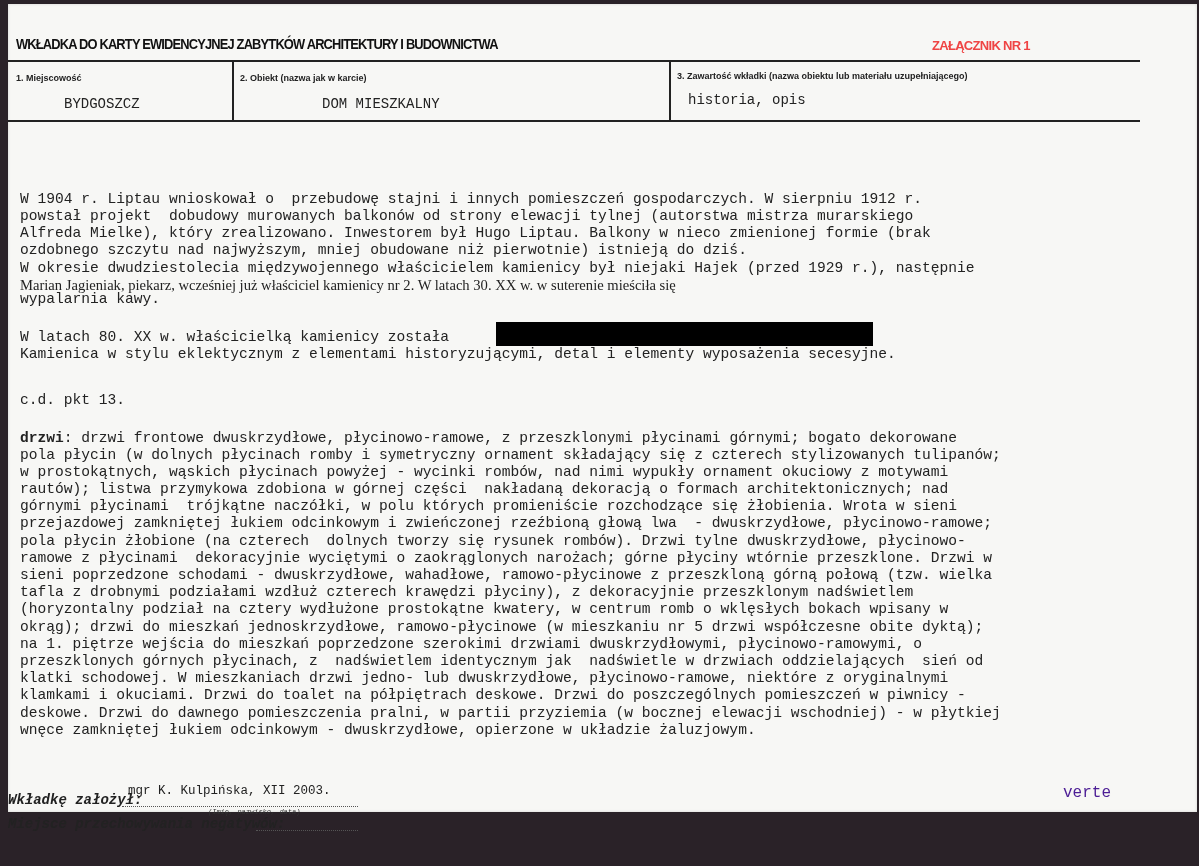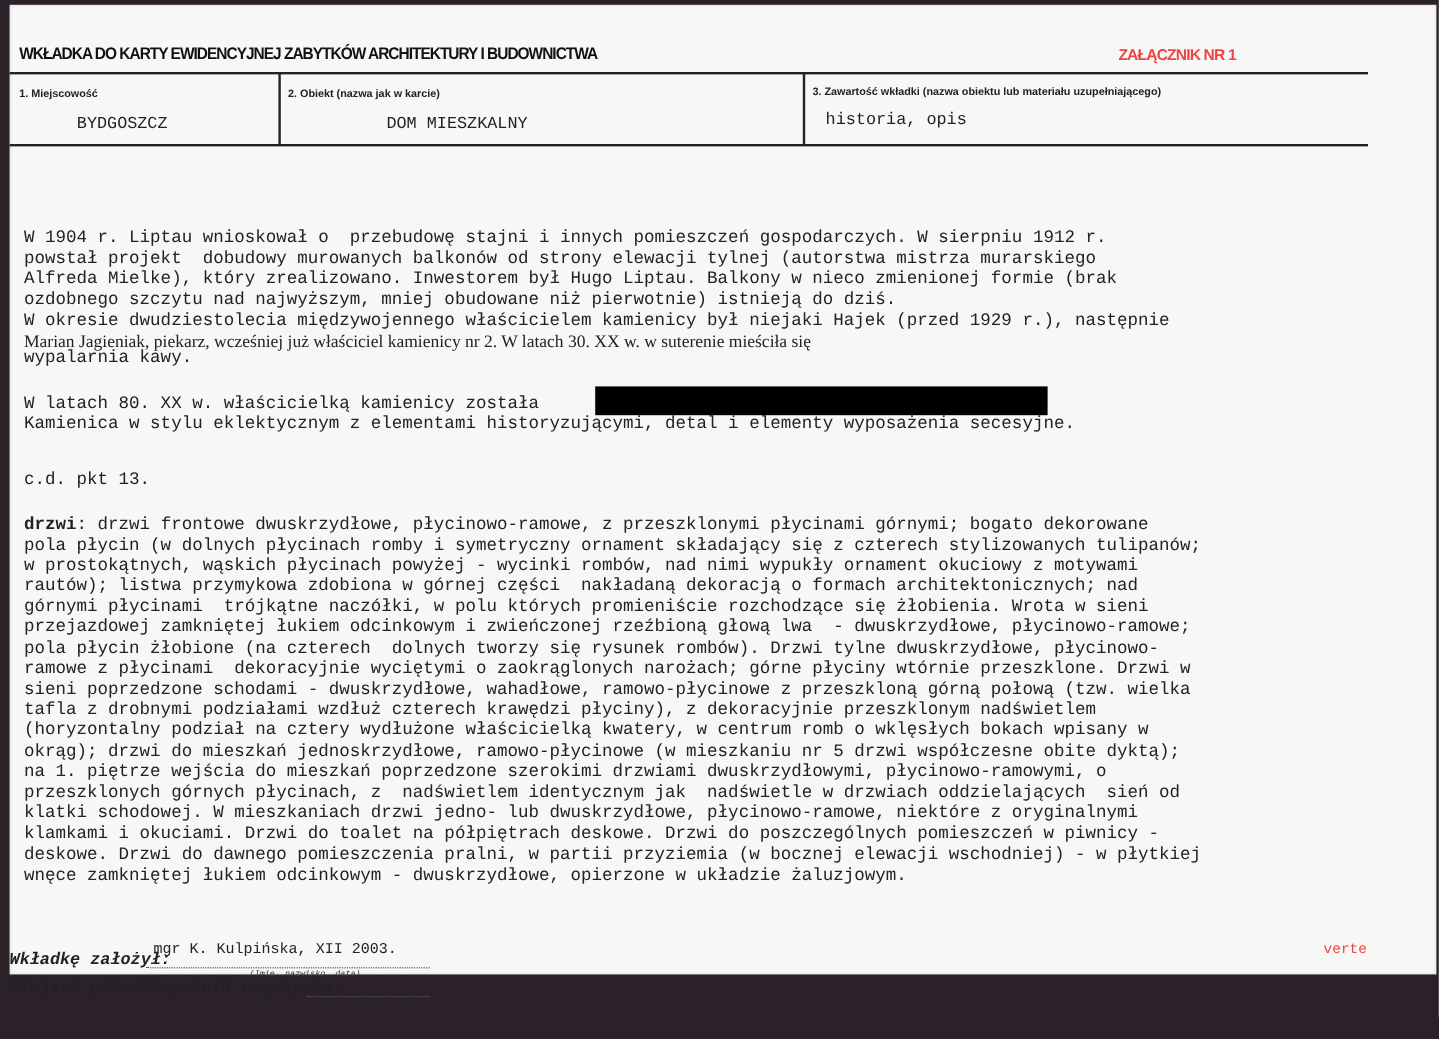--- a/index.html
+++ b/index.html
@@ -52,21 +52,21 @@
   .dots {
     position: absolute; border-bottom: 1.5px dotted #555; height: 0;
   }
   .footer-small {
     position: absolute; font-size: 7px; font-style: italic; color: #333;
   }
   .footer-value {
     position: absolute; font-size: 12.5px; color: #222;
   }
   .verte {
-    position: absolute; left: 1095px; top: 780px; font-size: 12px; color: #ef4444;
+    position: absolute; left: 1055px; top: 780px; font-size: 16px; color: #4c1d95;
   }
 </style>
 </head>
 <body>
 
 <div class="page">
 
   <div class="doc-title sans">WKŁADKA DO KARTY EWIDENCYJNEJ ZABYTKÓW ARCHITEKTURY I BUDOWNICTWA</div>
   <div class="annex-label sans">ZAŁĄCZNIK NR 1</div>
 
@@ -101,21 +101,21 @@
   <div class="body-text mono" style="top:426px;"><span class="bold">drzwi</span><span>: drzwi frontowe dwuskrzydłowe, płycinowo-ramowe, z przeszklonymi płycinami górnymi; bogato dekorowane</span></div>
   <div class="body-text mono" style="top:443px;">pola płycin (w dolnych płycinach romby i symetryczny ornament składający się z czterech stylizowanych tulipanów;</div>
   <div class="body-text mono" style="top:460px;">w prostokątnych, wąskich płycinach powyżej - wycinki rombów, nad nimi wypukły ornament okuciowy z motywami</div>
   <div class="body-text mono" style="top:477px;">rautów); listwa przymykowa zdobiona w górnej części  nakładaną dekoracją o formach architektonicznych; nad</div>
   <div class="body-text mono" style="top:494px;">górnymi płycinami  trójkątne naczółki, w polu których promieniście rozchodzące się żłobienia. Wrota w sieni</div>
   <div class="body-text mono" style="top:511px;">przejazdowej zamkniętej łukiem odcinkowym i zwieńczonej rzeźbioną głową lwa  - dwuskrzydłowe, płycinowo-ramowe;</div>
   <div class="body-text mono" style="top:529px;">pola płycin żłobione (na czterech  dolnych tworzy się rysunek rombów). Drzwi tylne dwuskrzydłowe, płycinowo-</div>
   <div class="body-text mono" style="top:546px;">ramowe z płycinami  dekoracyjnie wyciętymi o zaokrąglonych narożach; górne płyciny wtórnie przeszklone. Drzwi w</div>
   <div class="body-text mono" style="top:563px;">sieni poprzedzone schodami - dwuskrzydłowe, wahadłowe, ramowo-płycinowe z przeszkloną górną połową (tzw. wielka</div>
   <div class="body-text mono" style="top:580px;">tafla z drobnymi podziałami wzdłuż czterech krawędzi płyciny), z dekoracyjnie przeszklonym nadświetlem</div>
-  <div class="body-text mono" style="top:597px;">(horyzontalny podział na cztery wydłużone właścicielką kwatery, w centrum romb o wklęsłych bokach wpisany w</div>
+  <div class="body-text mono" style="top:597px;">(horyzontalny podział na cztery wydłużone prostokątne kwatery, w centrum romb o wklęsłych bokach wpisany w</div>
   <div class="body-text mono" style="top:615px;">okrąg); drzwi do mieszkań jednoskrzydłowe, ramowo-płycinowe (w mieszkaniu nr 5 drzwi współczesne obite dyktą);</div>
   <div class="body-text mono" style="top:632px;">na 1. piętrze wejścia do mieszkań poprzedzone szerokimi drzwiami dwuskrzydłowymi, płycinowo-ramowymi, o</div>
   <div class="body-text mono" style="top:649px;">przeszklonych górnych płycinach, z  nadświetlem identycznym jak  nadświetle w drzwiach oddzielających  sień od</div>
   <div class="body-text mono" style="top:666px;">klatki schodowej. W mieszkaniach drzwi jedno- lub dwuskrzydłowe, płycinowo-ramowe, niektóre z oryginalnymi</div>
   <div class="body-text mono" style="top:683px;">klamkami i okuciami. Drzwi do toalet na półpiętrach deskowe. Drzwi do poszczególnych pomieszczeń w piwnicy -</div>
   <div class="body-text mono" style="top:701px;">deskowe. Drzwi do dawnego pomieszczenia pralni, w partii przyziemia (w bocznej elewacji wschodniej) - w płytkiej</div>
   <div class="body-text mono" style="top:718px;">wnęce zamkniętej łukiem odcinkowym - dwuskrzydłowe, opierzone w układzie żaluzjowym.</div>
 
   <div class="verte mono">verte</div>
 

